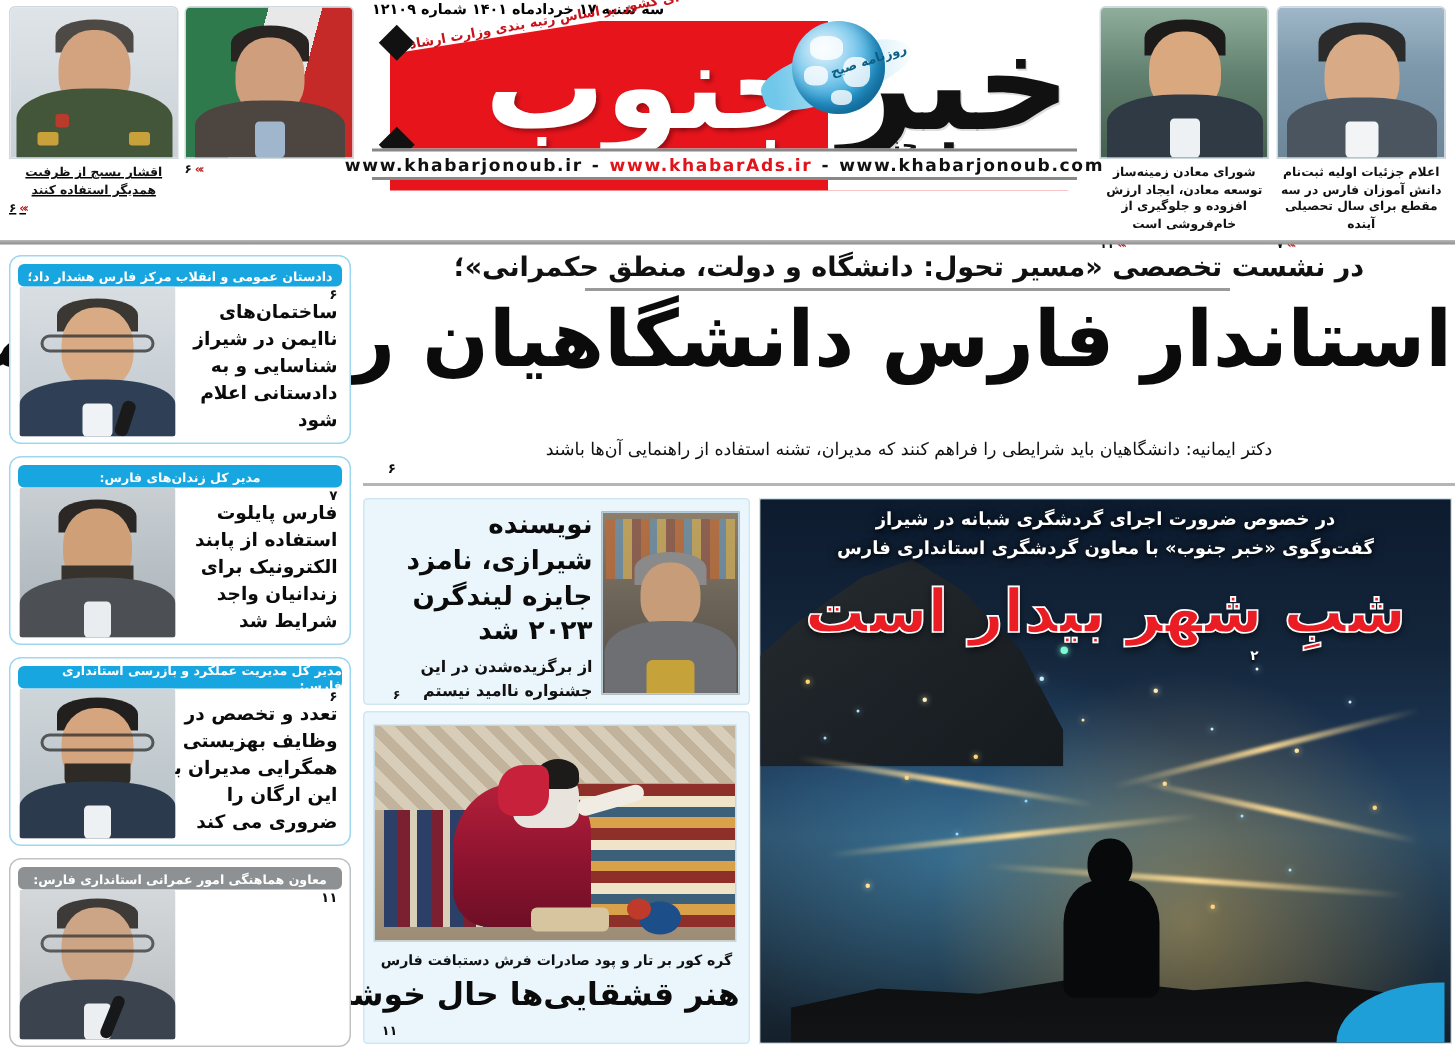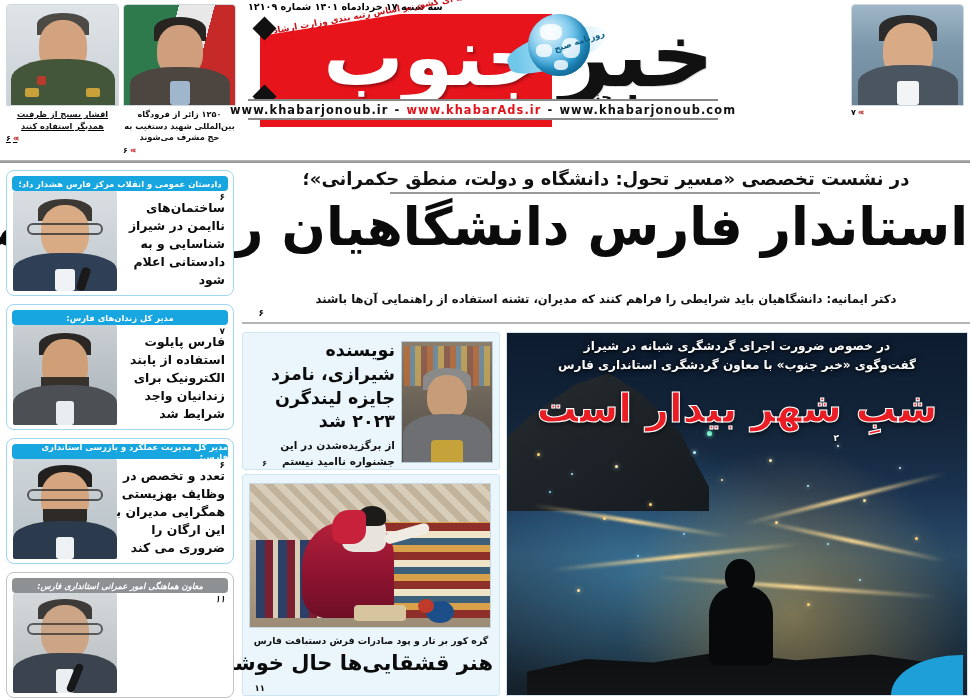--- a/index.html
+++ b/index.html
@@ -180,21 +180,21 @@
     position: absolute; top: 30px; right: 2px; width: 726px;
     text-align: center;
     font-size: 52px; font-weight: bold; color: #0b0b0b;
     line-height: 1.22; letter-spacing: -2.5px;
     white-space: nowrap;
     font-family: "DejaVu Sans", sans-serif;
   }
   .subhead {
     position: absolute; top: 126px; right: 0; width: 728px;
     text-align: center;
-    font-size: 11.6px; font-weight: bold; color: #111;
+    font-size: 11.6px; font-weight: normal; color: #111;
     letter-spacing: -.2px;
   }
   .mainpg {
     position: absolute; top: 142px; right: 706px;
     font-size: 9px; font-weight: bold; color: #111;
   }
   .maincol-rule {
     position: absolute; top: 156px; right: 0; width: 728px; height: 2px;
     background: #b5b5b5;
   }
@@ -378,21 +378,21 @@
   }
   .sbox .sb-txt .thin {
     font-weight: normal; font-size: 11.4px;
   }
   .sbox .sb-photo {
     position: absolute; top: 20px; left: 6px;
     width: 104px; height: 100px;
     overflow: hidden; border-radius: 2px;
   }
   #sbox-4 .sb-head { background: #8e9193; }
-  #sbox-4 { border-color: #bfc3c5; font-style: italic; }
+  #sbox-4 { border-color: #bfc3c5; }
   .sbox.gray .sb-photo { filter: grayscale(.15); }
 
   
   .sr { position: absolute; }
 </style>
 </head>
 <body>
 
 <div class="page">
 
@@ -401,38 +401,54 @@
     <div class="teaser" id="t-left1">
       <div class="ph">
         <div class="face">
           <div class="bg" style="background:linear-gradient(#9fb7c8 0%,#7d98ab 40%,#6d8799 100%)"></div>
           <div class="hair" style="top:10px;width:58px;height:26px;background:#2c2b2c"></div>
           <div class="head" style="top:18px;width:50px;height:56px;background:#d8ab86"></div>
           <div class="body" style="width:100px;height:40px;background:#4a5560"></div>
           <div class="shirt" style="width:22px;height:24px;background:#f2f4f6;border-radius:3px"></div>
         </div>
       </div>
+      <div class="cap">اعلام جزئیات اولیه ثبت‌نام دانش آموزان فارس در سه مقطع برای سال تحصیلی آینده</div>
       <div class="pg">
         <span>۷</span>
         <span class="chev">«‹</span>
       </div>
     </div>
 
+    <div class="teaser" id="t-left2">
+      <div class="ph">
+        <div class="face">
+          <div class="bg" style="background:linear-gradient(#8fae9b 0%,#62806f 45%,#44604f 100%)"></div>
+          <div class="hair" style="top:8px;width:54px;height:24px;background:#1d1b1a"></div>
+          <div class="head" style="top:16px;width:48px;height:54px;background:#d9a87f"></div>
+          <div class="body" style="width:104px;height:42px;background:#2f3a45"></div>
+          <div class="shirt" style="width:20px;height:26px;background:#eef1f4;border-radius:3px"></div>
+        </div>
+      </div>
+      <div class="cap">شورای معادن زمینه‌ساز توسعه معادن، ایجاد ارزش افزوده و جلوگیری از خام‌فروشی است</div>
+      <div class="pg">
+        <span>۱۱</span>
+        <span class="chev">«‹</span>
+      </div>
+    </div>
 
     <div class="teaser" id="t-right2">
       <div class="ph">
         <div class="face">
           <div class="bg" style="background:linear-gradient(105deg,#2f7a4d 0%,#2f7a4d 40%,#e8e8e8 40%,#e8e8e8 66%,#c62a28 66%)"></div>
           <div class="hair" style="top:12px;width:52px;height:24px;background:#272422"></div>
           <div class="head" style="top:20px;width:46px;height:52px;background:#cf9f7d"></div>
           <div class="body" style="width:100px;height:38px;background:#4d4540"></div>
           <div class="shirt" style="width:20px;height:24px;background:#9fb6cc;border-radius:3px"></div>
         </div>
       </div>
-      <div class="cap">۱۲۵۰ زائر از فرودگاه بین‌المللی شهید دستغیب به حج مشرف می‌شوند</div>
       <div class="pg">
         <span>۶</span>
         <span class="chev">«‹</span>
       </div>
     </div>
 
     <div class="teaser" id="t-right1">
       <div class="ph">
         <div class="face">
           <div class="bg" style="background:linear-gradient(#dfe4e8 0%,#c9d1d6 100%)"></div>

